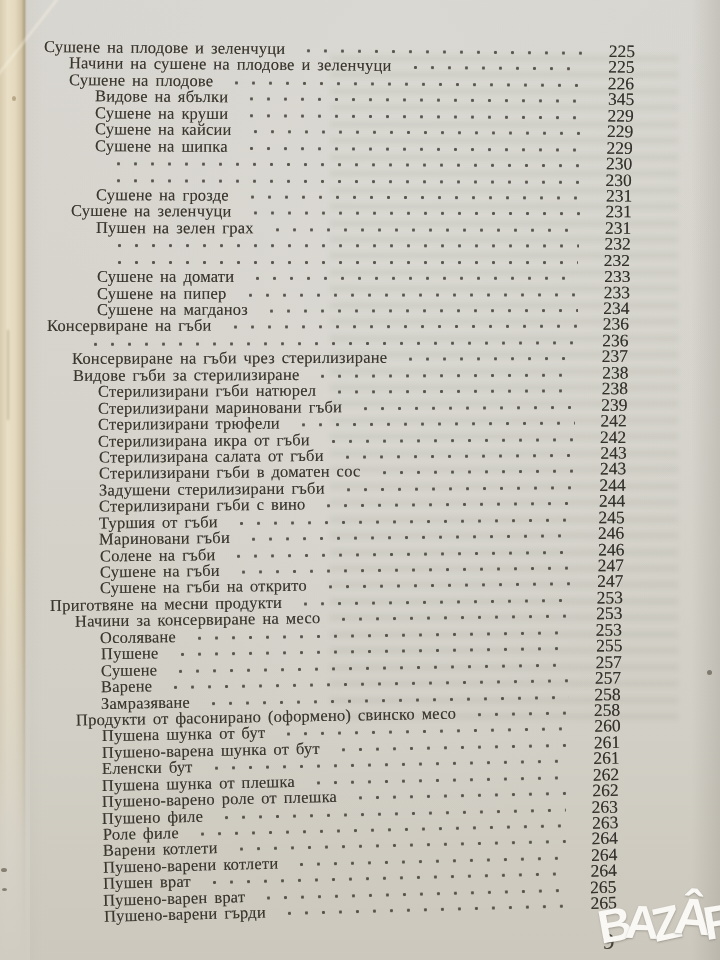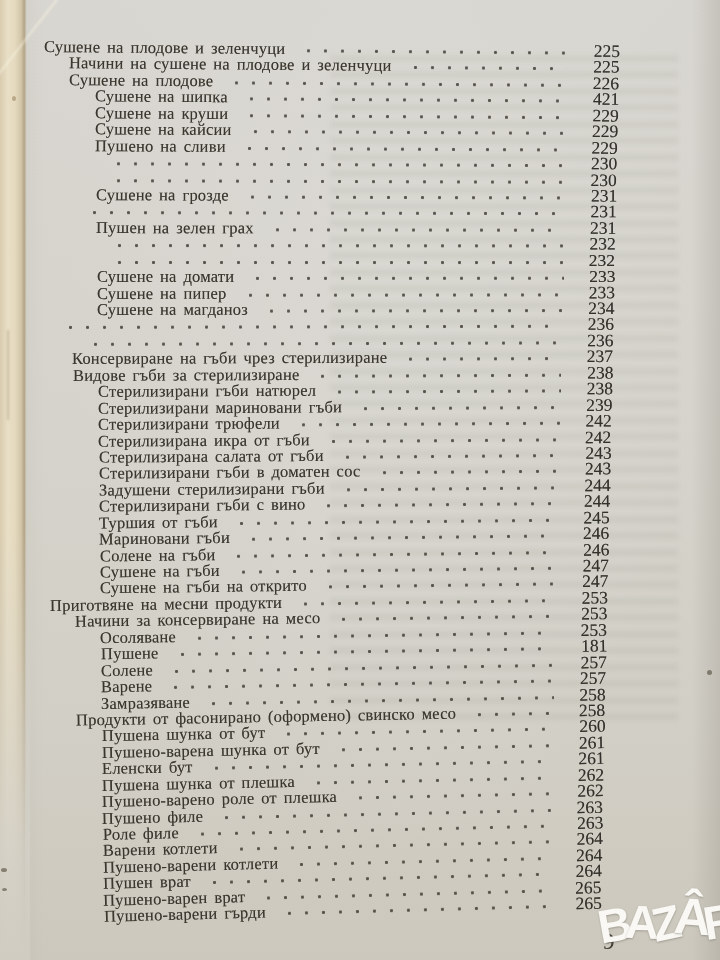--- a/index.html
+++ b/index.html
@@ -24,21 +24,21 @@
   #speck2{left:1px;top:868px;width:6px;height:4px;}
   #speck3{left:2px;top:888px;width:5px;height:3px;}
   #speck4{left:12px;top:96px;width:4px;height:5px;background:rgba(140,118,80,0.5);}
 
   
   #ghost{position:absolute;left:330px;right:42px;top:55px;bottom:235px;
     background:repeating-linear-gradient(180deg, rgba(118,126,106,0.085) 0px, rgba(118,126,106,0.085) 7px, rgba(118,126,106,0) 7px, rgba(118,126,106,0) 16.45px);
     filter:blur(2px);}
 
   
-  #toc{position:absolute;left:44px;right:100px;top:38px;color:#3a372f;}
+  #toc{position:absolute;left:44px;right:85px;top:38px;color:#3a372f;}
   .row{display:flex;height:16.45px;align-items:baseline;white-space:nowrap;}
   .lab{flex:0 0 auto;font-size:16.5px;line-height:17px;letter-spacing:0.2px;word-spacing:2.5px;
        text-shadow:0 0 0.5px rgba(58,55,47,0.55);}
   .dots{flex:1 1 auto;align-self:stretch;margin:0 6px 0 9px;
     background-image:radial-gradient(circle, rgba(56,53,45,0.8) 1.25px, rgba(56,53,45,0) 1.9px);
     background-size:17px 5px;background-repeat:repeat-x;background-position:6px calc(100% - 3px);}
   .pg{flex:0 0 46px;text-align:right;font-size:17.5px;line-height:17px;color:#33312b;
       text-shadow:0 0 0.5px rgba(51,49,43,0.55);}
   .ind0{padding-left:0;}
   .ind1{padding-left:25px;}
@@ -84,53 +84,54 @@
         <span class="lab">Начини на сушене на плодове и зеленчуци</span>
         <span class="dots"></span>
         <span class="pg">225</span>
       </div>
       <div class="row ind1" style="transform: rotate(0.4246deg); transform-origin: 0px 50%; margin-left: 0.36px; margin-right: 0.7px;">
         <span class="lab">Сушене на плодове</span>
         <span class="dots"></span>
         <span class="pg">226</span>
       </div>
       <div class="row ind2" style="transform: rotate(0.3869deg); transform-origin: 0px 50%; margin-left: 0.54px; margin-right: 1.05px;">
-        <span class="lab">Сушене на шипка</span>
-        <span class="dots"></span>
-        <span class="pg">421</span>
+        <span class="lab">Видове на ябълки</span>
+        <span class="dots"></span>
+        <span class="pg">345</span>
       </div>
       <div class="row ind2" style="transform: rotate(0.3492deg); transform-origin: 0px 50%; margin-left: 0.72px; margin-right: 1.4px;">
         <span class="lab">Сушене на круши</span>
         <span class="dots"></span>
         <span class="pg">229</span>
       </div>
       <div class="row ind2" style="transform: rotate(0.3115deg); transform-origin: 0px 50%; margin-left: 0.9px; margin-right: 1.75px;">
         <span class="lab">Сушене на кайсии</span>
         <span class="dots"></span>
         <span class="pg">229</span>
       </div>
       <div class="row ind2" style="transform: rotate(0.2738deg); transform-origin: 0px 50%; margin-left: 1.08px; margin-right: 2.1px;">
-        <span class="lab">Пушено на сливи</span>
+        <span class="lab">Сушене на шипка</span>
         <span class="dots"></span>
         <span class="pg">229</span>
       </div>
       <div class="row ind2" style="transform: rotate(0.2361deg); transform-origin: 0px 50%; margin-left: 1.26px; margin-right: 2.45px;">
         <span class="dots"></span>
         <span class="pg">230</span>
       </div>
       <div class="row ind2" style="transform: rotate(0.1984deg); transform-origin: 0px 50%; margin-left: 1.44px; margin-right: 2.8px;">
         <span class="dots"></span>
         <span class="pg">230</span>
       </div>
       <div class="row ind2" style="transform: rotate(0.1607deg); transform-origin: 0px 50%; margin-left: 1.62px; margin-right: 3.15px;">
         <span class="lab">Сушене на грозде</span>
         <span class="dots"></span>
         <span class="pg">231</span>
       </div>
       <div class="row ind1" style="transform: rotate(0.123deg); transform-origin: 0px 50%; margin-left: 1.8px; margin-right: 3.5px;">
+        <span class="lab">Сушене на зеленчуци</span>
         <span class="dots"></span>
         <span class="pg">231</span>
       </div>
       <div class="row ind2" style="transform: rotate(0.0853deg); transform-origin: 0px 50%; margin-left: 1.98px; margin-right: 3.85px;">
         <span class="lab">Пушен на зелен грах</span>
         <span class="dots"></span>
         <span class="pg">231</span>
       </div>
       <div class="row ind2" style="transform: rotate(0.0476deg); transform-origin: 0px 50%; margin-left: 2.16px; margin-right: 4.2px;">
         <span class="dots"></span>
@@ -149,20 +150,21 @@
         <span class="lab">Сушене на пипер</span>
         <span class="dots"></span>
         <span class="pg">233</span>
       </div>
       <div class="row ind2" style="transform: rotate(-0.1032deg); transform-origin: 0px 50%; margin-left: 2.88px; margin-right: 5.6px;">
         <span class="lab">Сушене на магданоз</span>
         <span class="dots"></span>
         <span class="pg">234</span>
       </div>
       <div class="row ind0" style="transform: rotate(-0.1409deg); transform-origin: 0px 50%; margin-left: 3.06px; margin-right: 5.95px;">
+        <span class="lab">Консервиране на гъби</span>
         <span class="dots"></span>
         <span class="pg">236</span>
       </div>
       <div class="row ind1" style="transform: rotate(-0.1786deg); transform-origin: 0px 50%; margin-left: 3.24px; margin-right: 6.3px;">
         <span class="dots"></span>
         <span class="pg">236</span>
       </div>
       <div class="row ind1" style="transform: rotate(-0.2163deg); transform-origin: 0px 50%; margin-left: 3.42px; margin-right: 6.65px;">
         <span class="lab">Консервиране на гъби чрез стерилизиране</span>
         <span class="dots"></span>
@@ -249,24 +251,24 @@
         <span class="pg">253</span>
       </div>
       <div class="row ind2" style="transform: rotate(-0.8572deg); transform-origin: 0px 50%; margin-left: 6.48px; margin-right: 12.6px;">
         <span class="lab">Осоляване</span>
         <span class="dots"></span>
         <span class="pg">253</span>
       </div>
       <div class="row ind2" style="transform: rotate(-0.8949deg); transform-origin: 0px 50%; margin-left: 6.66px; margin-right: 12.95px;">
         <span class="lab">Пушене</span>
         <span class="dots"></span>
-        <span class="pg">181</span>
+        <span class="pg">255</span>
       </div>
       <div class="row ind2" style="transform: rotate(-0.9326deg); transform-origin: 0px 50%; margin-left: 6.84px; margin-right: 13.3px;">
-        <span class="lab">Солене</span>
+        <span class="lab">Сушене</span>
         <span class="dots"></span>
         <span class="pg">257</span>
       </div>
       <div class="row ind2" style="transform: rotate(-0.9703deg); transform-origin: 0px 50%; margin-left: 7.02px; margin-right: 13.65px;">
         <span class="lab">Варене</span>
         <span class="dots"></span>
         <span class="pg">257</span>
       </div>
       <div class="row ind2" style="transform: rotate(-1.008deg); transform-origin: 0px 50%; margin-left: 7.2px; margin-right: 14px;">
         <span class="lab">Замразяване</span>

